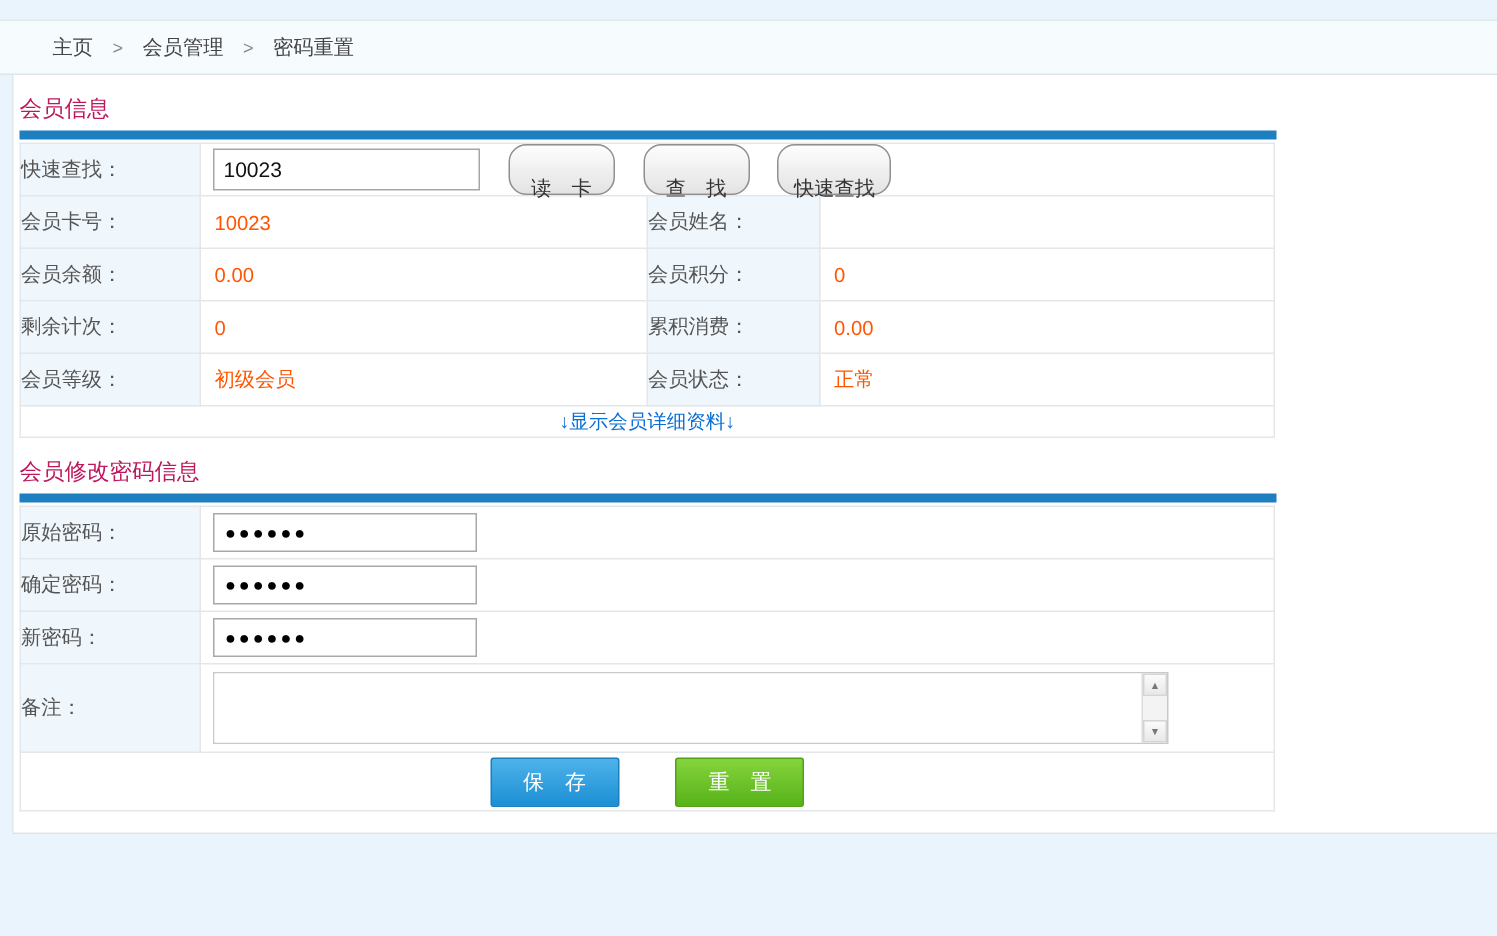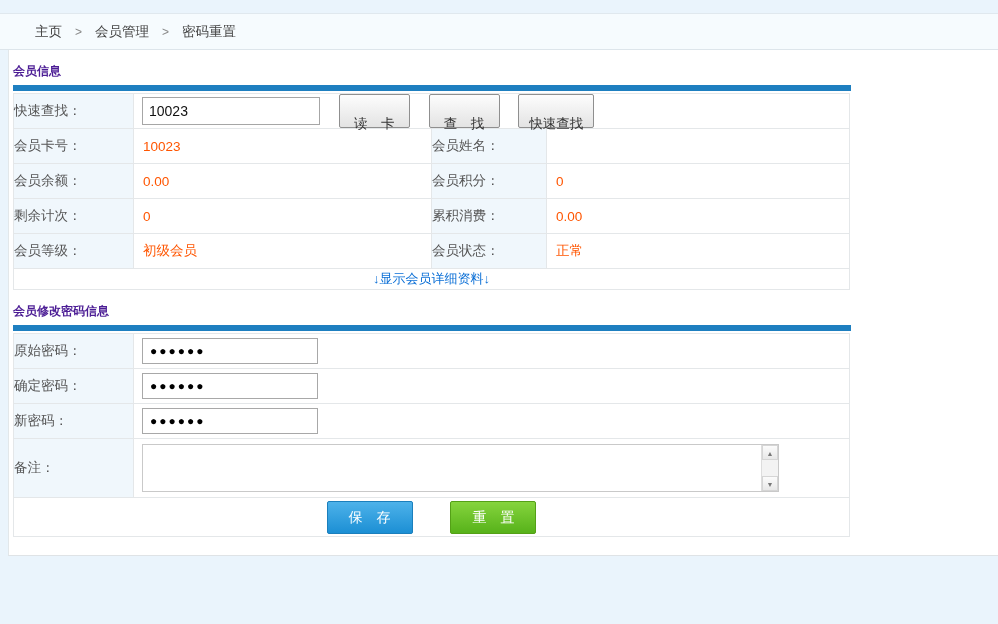--- a/index.html
+++ b/index.html
@@ -31,23 +31,23 @@
     margin-left: 8px;
     width: 990px;
     height: 506px;
     background: #ffffff;
     border-left: 1px solid #e2e7ea;
     border-bottom: 1px solid #dfe3e6;
     padding-left: 4px;
   }
   .section-title {
     padding: 13px 0 5px 0;
-    color: #4c1d95;
-    font-weight: bold;
-    font-size: 12px;
+    color: #be185d;
+    font-weight: normal;
+    font-size: 15px;
   }
   .blue-bar { height: 6px; width: 838px; background: #1e7fc0; margin-bottom: 2px; }
 
   table.grid { border-collapse: collapse; width: 836px; table-layout: fixed; }
   table.grid td { border: 1px solid #e4e7e9; height: 35px; vertical-align: middle; }
   td.lbl {
     background: #f0f7fc;
     color: #555;
     padding-right: 10px;
   }
@@ -73,21 +73,21 @@
     color: #000;
     vertical-align: middle;
   }
   .gbtn {
     display: inline-block;
     min-width: 71px;
     height: 27px;
     padding: 16px 10px;
     margin-left: 15px;
     border: 1px solid #8f8f8f;
-    border-radius: 2px;
+    border-radius: 12px;
     background: linear-gradient(#fdfdfd, #e3e3e3);
     color: #333;
     font-size: 13.5px;
     line-height: 25px;
     text-align: center;
     cursor: pointer;
     vertical-align: middle;
   }
   .link-row td { height: 21px !important; text-align: center; }
   .detail-link { color: #0b6fd6; font-size: 13px; cursor: pointer; text-decoration: none; }

